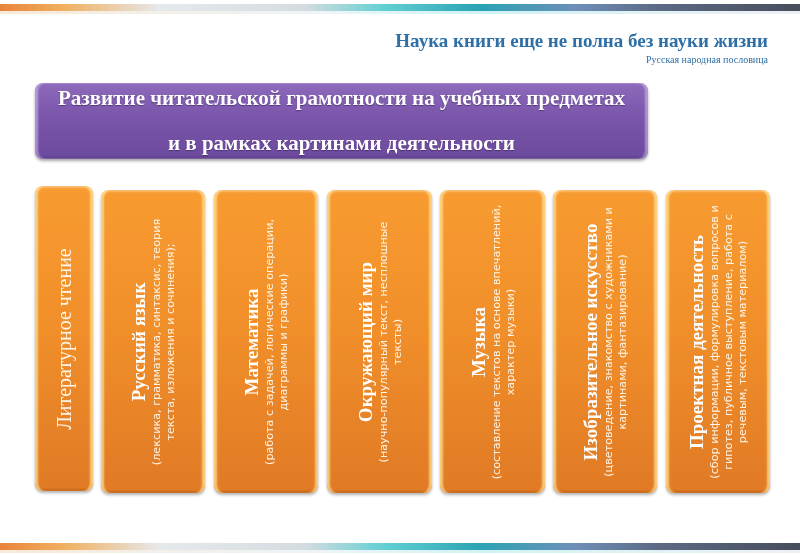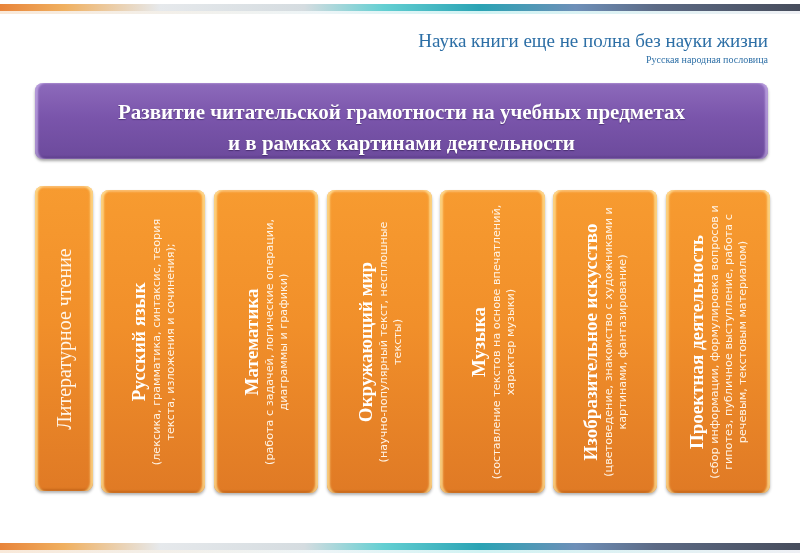--- a/index.html
+++ b/index.html
@@ -15,30 +15,30 @@
     .stripe::after {
       content: ""; position: absolute; left: 0; right: 0; top: 7px; height: 3px;
       background: linear-gradient(to right, rgba(240,200,160,.4), rgba(220,235,240,.5) 40%, rgba(140,225,225,.4) 60%, rgba(200,205,220,.3));
     }
     .stripe-top { top: 4px; }
     .stripe-bottom { top: 543px; }
 
     .epigraph {
       position: absolute; right: 32px; text-align: right; color: #2d6fa6;
     }
-    .epigraph-quote { top: 30px; font-size: 19px; }
+    .epigraph-quote { top: 30px; font-size: 19px; font-weight: bold; }
     .epigraph-source { top: 54px; font-size: 10px; }
 
     .banner {
-      position: absolute; left: 35px; top: 83px; width: 733px; height: 76px;
+      position: absolute; left: 35px; top: 83px; width: 613px; height: 76px;
       border-radius: 8px;
       background: linear-gradient(to bottom, #8d6abb 0%, #7a55ab 45%, #6c4a9c 100%);
       box-shadow: 0 2px 3px rgba(0,0,0,.35), inset 3px 0 2px rgba(220,200,250,.55), inset -3px 0 2px rgba(220,200,250,.55), inset 0 -2px 2px rgba(60,30,100,.4);
       color: #ffffff; text-align: center; font-weight: bold; font-size: 21px;
-      display: flex; flex-direction: column; justify-content: flex-end; line-height: 31px;
+      display: flex; flex-direction: column; justify-content: space-between; line-height: 31px;
       text-shadow: 0 1px 1px rgba(40,20,70,.5);
     }
 
     .card {
       position: absolute; border-radius: 8px;
       background: linear-gradient(to bottom, #f79b30 0%, #f18f2a 45%, #e07a25 100%);
       box-shadow: 0 2px 3px rgba(0,0,0,.3),
         inset 4px 0 2px -1px rgba(255,225,150,.75),
         inset -4px 0 2px -1px rgba(255,225,150,.75),
         inset 0 2px 2px rgba(255,220,170,.5),

